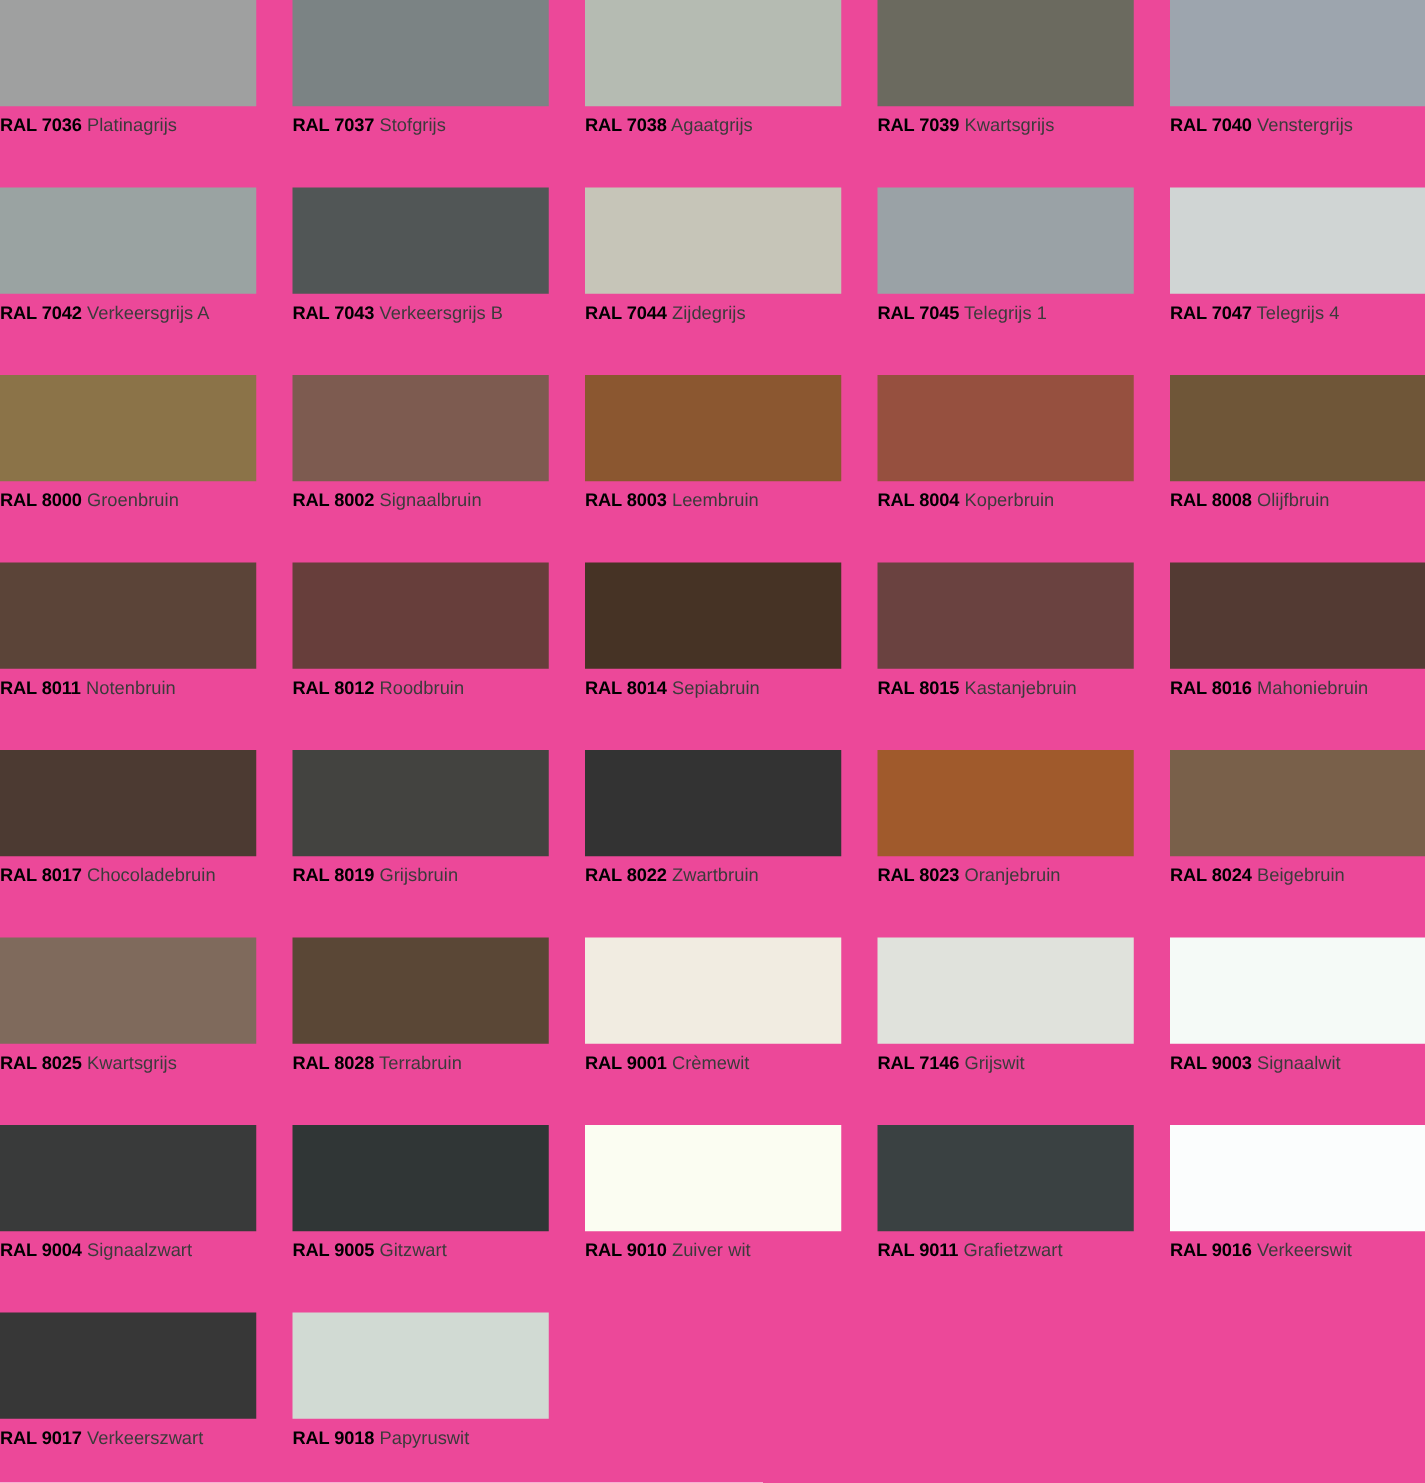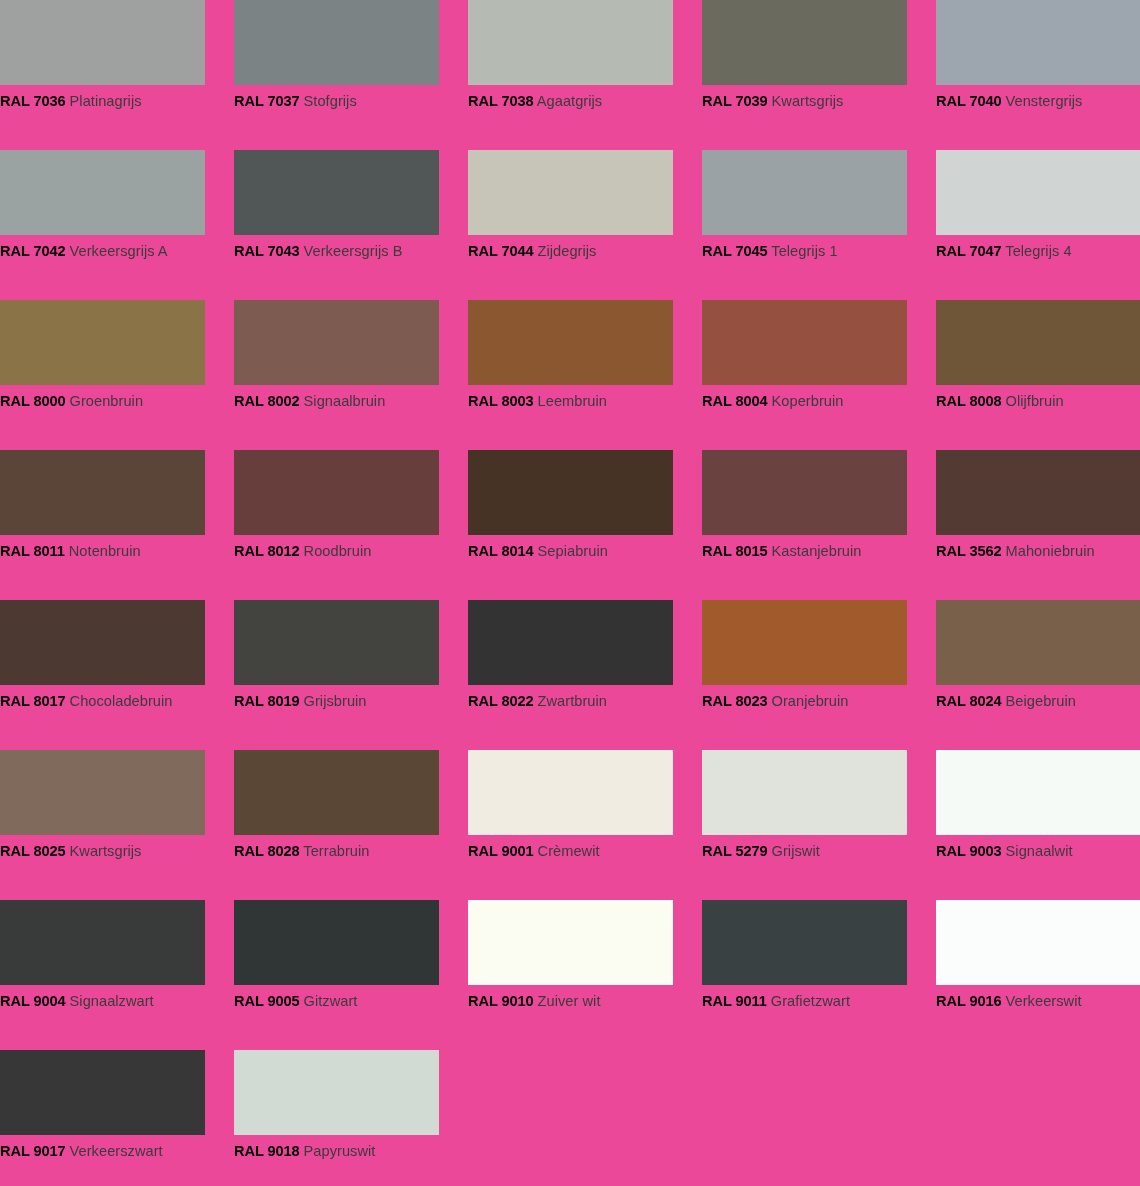--- a/index.html
+++ b/index.html
@@ -150,21 +150,21 @@
       <div class="swatch-cell">
         <span class="swatch-chip" style="background: rgb(70, 51, 37);"></span>
         <span class="swatch-label"><span class="swatch-code">RAL 8014</span> <span class="swatch-name">Sepiabruin</span></span>
       </div>
       <div class="swatch-cell">
         <span class="swatch-chip" style="background: rgb(106, 66, 64);"></span>
         <span class="swatch-label"><span class="swatch-code">RAL 8015</span> <span class="swatch-name">Kastanjebruin</span></span>
       </div>
       <div class="swatch-cell">
         <span class="swatch-chip" style="background: rgb(83, 58, 51);"></span>
-        <span class="swatch-label"><span class="swatch-code">RAL 3562</span> <span class="swatch-name">Mahoniebruin</span></span>
+        <span class="swatch-label"><span class="swatch-code">RAL 8016</span> <span class="swatch-name">Mahoniebruin</span></span>
       </div>
       <div class="swatch-cell">
         <span class="swatch-chip" style="background: rgb(76, 58, 50);"></span>
         <span class="swatch-label"><span class="swatch-code">RAL 8017</span> <span class="swatch-name">Chocoladebruin</span></span>
       </div>
       <div class="swatch-cell">
         <span class="swatch-chip" style="background: rgb(67, 67, 64);"></span>
         <span class="swatch-label"><span class="swatch-code">RAL 8019</span> <span class="swatch-name">Grijsbruin</span></span>
       </div>
       <div class="swatch-cell">
@@ -186,21 +186,21 @@
       <div class="swatch-cell">
         <span class="swatch-chip" style="background: rgb(90, 71, 54);"></span>
         <span class="swatch-label"><span class="swatch-code">RAL 8028</span> <span class="swatch-name">Terrabruin</span></span>
       </div>
       <div class="swatch-cell">
         <span class="swatch-chip" style="background: rgb(241, 236, 225);"></span>
         <span class="swatch-label"><span class="swatch-code">RAL 9001</span> <span class="swatch-name">Crèmewit</span></span>
       </div>
       <div class="swatch-cell">
         <span class="swatch-chip" style="background: rgb(224, 226, 220);"></span>
-        <span class="swatch-label"><span class="swatch-code">RAL 5279</span> <span class="swatch-name">Grijswit</span></span>
+        <span class="swatch-label"><span class="swatch-code">RAL 7146</span> <span class="swatch-name">Grijswit</span></span>
       </div>
       <div class="swatch-cell">
         <span class="swatch-chip" style="background: rgb(245, 250, 247);"></span>
         <span class="swatch-label"><span class="swatch-code">RAL 9003</span> <span class="swatch-name">Signaalwit</span></span>
       </div>
       <div class="swatch-cell">
         <span class="swatch-chip" style="background: rgb(57, 58, 58);"></span>
         <span class="swatch-label"><span class="swatch-code">RAL 9004</span> <span class="swatch-name">Signaalzwart</span></span>
       </div>
       <div class="swatch-cell">

